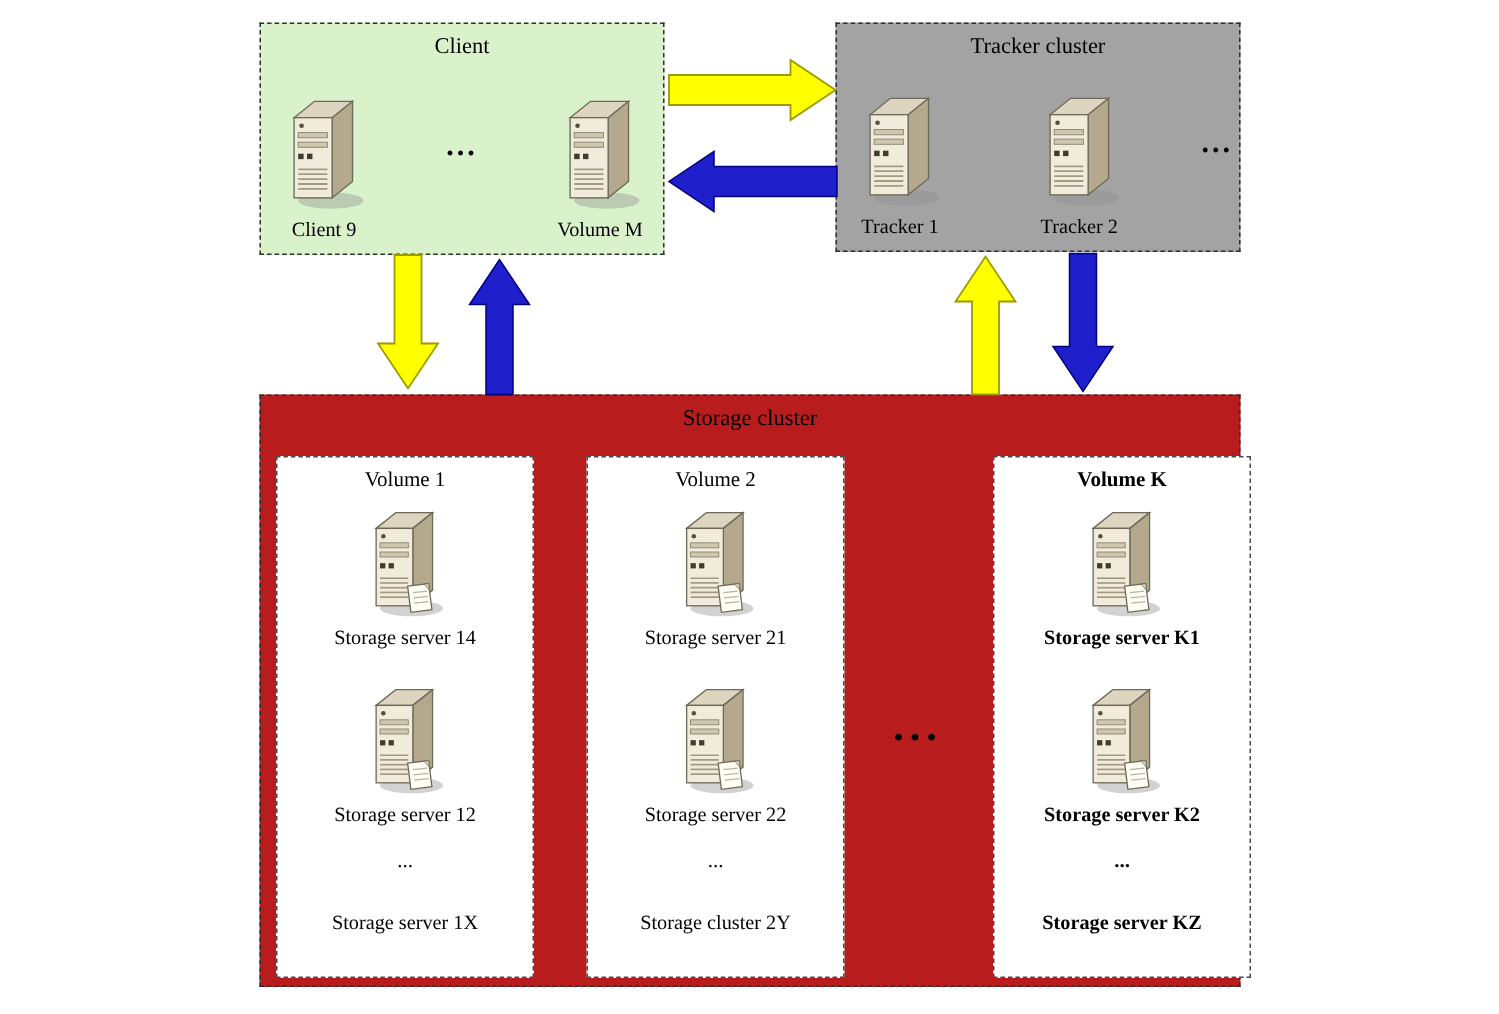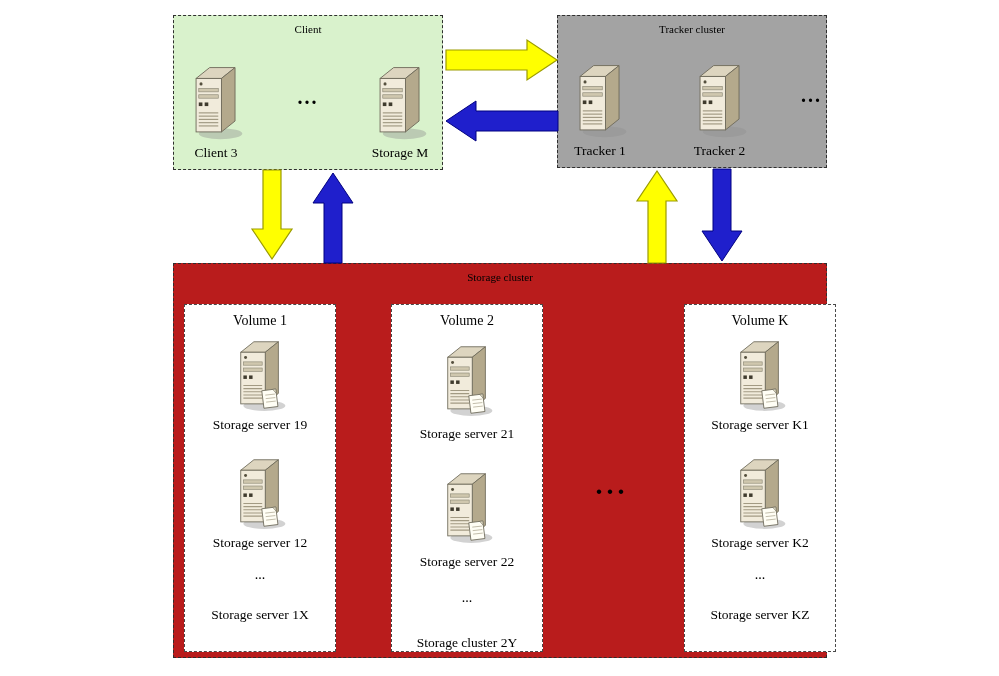--- a/index.html
+++ b/index.html
@@ -4,33 +4,33 @@
 <style>
   html,body{margin:0;padding:0;background:#ffffff;}
   #canvas{position:relative;width:999px;height:676px;background:#ffffff;
           font-family:"Liberation Serif",serif;color:#000;overflow:hidden;}
 
   .cluster{position:absolute;box-sizing:border-box;}
   #client-box{left:173px;top:15px;width:270px;height:155px;background:#d9f2cc;border:1.5px dashed #2f2f2f;}
   #tracker-box{left:557px;top:15px;width:270px;height:153px;background:#a3a3a3;border:1.5px dashed #2f2f2f;}
   #storage-box{left:173px;top:263px;width:654px;height:395px;background:#b91c1c;border:1.5px dashed #2f2f2f;}
 
-  .cluster-title{text-align:center;font-size:11px;padding-top:7px;}
+  .cluster-title{text-align:center;font-size:15px;padding-top:7px;}
 
   .node-row{position:absolute;left:4px;right:4px;bottom:8px;display:flex;
             justify-content:space-between;align-items:flex-end;}
   .node{width:76px;display:flex;flex-direction:column;align-items:center;}
   .icon{width:58px;height:78px;display:block;}
   .node-label{font-size:13.5px;margin-top:4px;white-space:nowrap;}
   .row-ellipsis{font-size:20px;font-weight:bold;letter-spacing:2px;margin-bottom:52px;}
 
-  .volume{position:absolute;top:40px;width:152px;height:348px;background:#ffffff;
+  .volume{position:absolute;top:40px;width:172px;height:348px;background:#ffffff;
           border:1.3px dashed #4a4a4a;box-sizing:border-box;
           display:flex;flex-direction:column;align-items:center;}
-  #volume-1{left:10px;} #volume-2{left:217px;justify-content:space-between;} #volume-3{left:510px;}
+  #volume-1{left:10px;} #volume-2{left:217px;} #volume-3{left:488px;font-weight:bold;}
   .volume-title{font-size:14px;margin-top:8px;}
   .vol-icon{width:56px;height:76px;margin-top:8px;display:block;}
   .vol-icon.second{margin-top:22px;}
   .server-label{font-size:13.5px;margin-top:4px;white-space:nowrap;}
   .vol-ellipsis{font-size:14px;margin-top:16px;}
   .last-label{margin-top:24px;}
   .storage-ellipsis{position:absolute;left:400px;top:205px;width:76px;text-align:center;
                     font-size:28px;font-weight:bold;letter-spacing:4px;}
 
   #arrows{position:absolute;left:0;top:0;width:999px;height:676px;z-index:6;pointer-events:none;}
@@ -72,28 +72,28 @@
     </defs>
   </svg>
 
   <div id="client-box" class="cluster">
     <div class="cluster-title">Client</div>
     <div class="node-row">
       <div class="node">
         <svg class="icon">
             <use href="#sym-server"></use>
           </svg>
-        <div class="node-label">Client 3</div>
+        <div class="node-label">Client 9</div>
       </div>
       <div class="row-ellipsis">...</div>
       <div class="node">
         <svg class="icon">
             <use href="#sym-server"></use>
           </svg>
-        <div class="node-label">Storage M</div>
+        <div class="node-label">Volume M</div>
       </div>
     </div>
   </div>
 
   <div id="tracker-box" class="cluster">
     <div class="cluster-title">Tracker cluster</div>
     <div class="node-row">
       <div class="node">
         <svg class="icon">
             <use href="#sym-server"></use>
@@ -111,21 +111,21 @@
   </div>
 
   <div id="storage-box" class="cluster">
     <div class="cluster-title">Storage cluster</div>
 
     <div id="volume-1" class="volume">
       <div class="volume-title">Volume 1</div>
       <svg class="vol-icon">
           <use href="#sym-storage"></use>
         </svg>
-      <div class="server-label">Storage server 19</div>
+      <div class="server-label">Storage server 14</div>
       <svg class="vol-icon second">
           <use href="#sym-storage"></use>
         </svg>
       <div class="server-label">Storage server 12</div>
       <div class="vol-ellipsis">...</div>
       <div class="server-label last-label">Storage server 1X</div>
     </div>
 
     <div id="volume-2" class="volume">
       <div class="volume-title">Volume 2</div>

